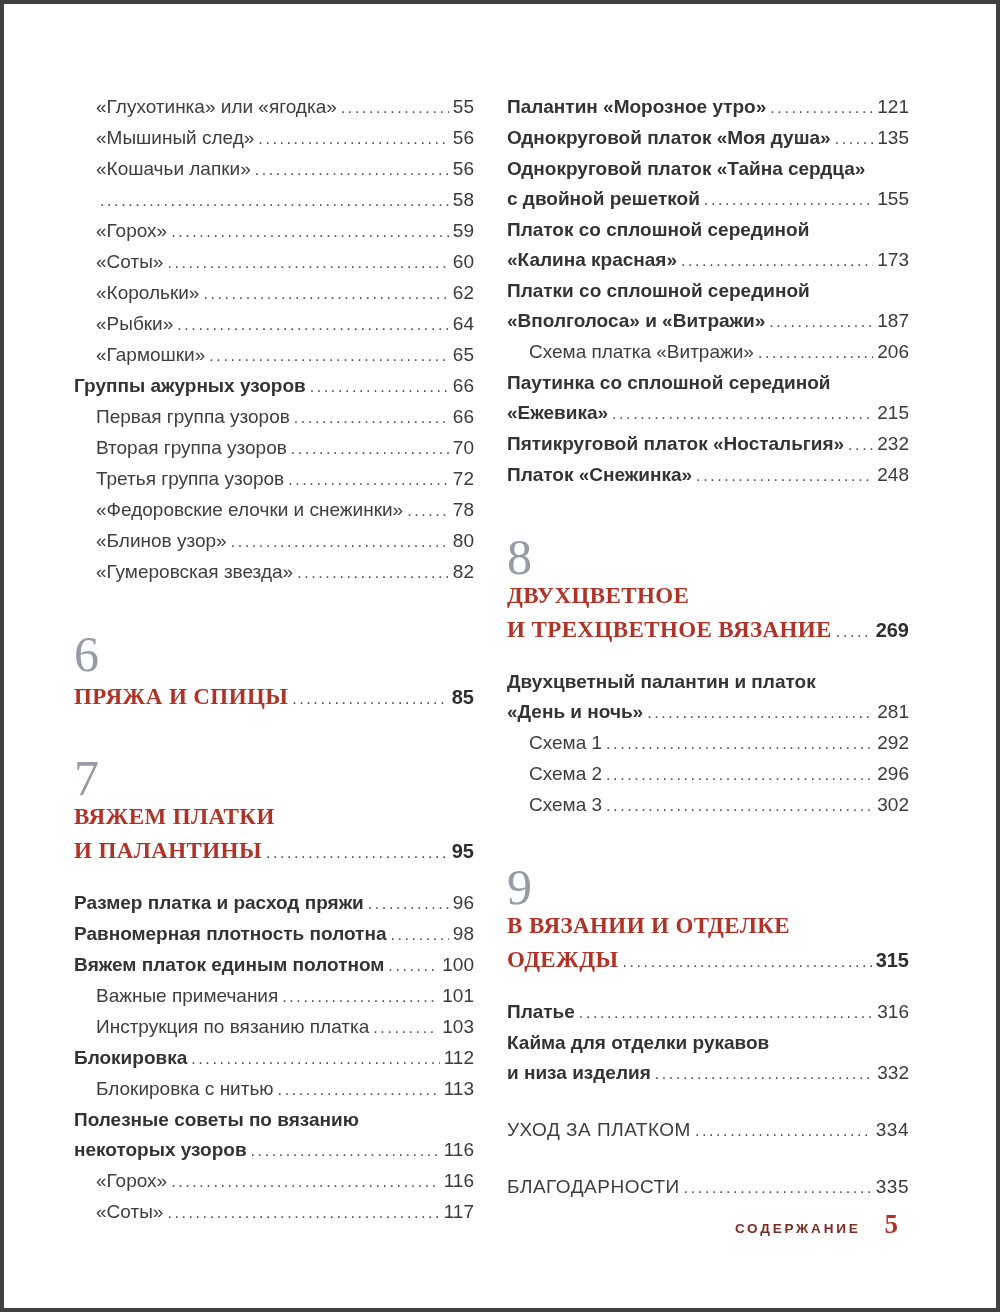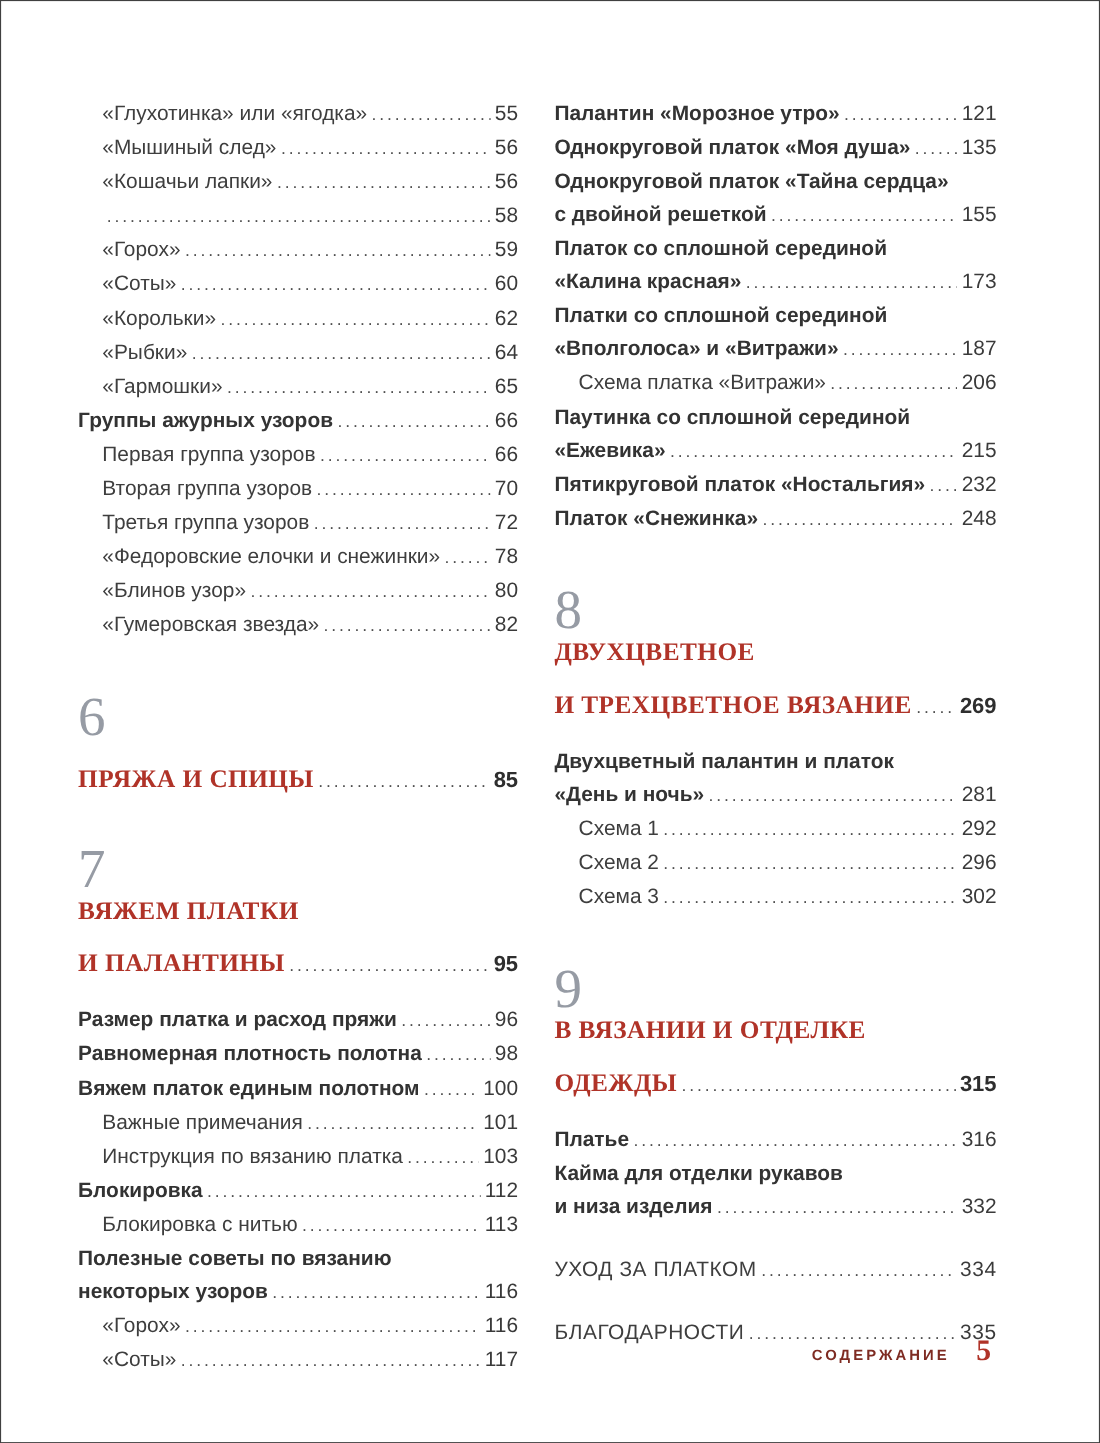--- a/index.html
+++ b/index.html
@@ -1,20 +1,20 @@
 <!DOCTYPE html>
 <html><head>
 <meta charset="utf-8">
 <style>
   html,body{margin:0;padding:0;background:#ffffff;}
   .page{
     position:relative;
     width:1000px;height:1312px;
     background:#ffffff;
-    border:1px solid #404040;
+    border:4px solid #404040;
     box-sizing:border-box;
     font-family:"Liberation Sans",sans-serif;
     color:#3e3e3e;
     overflow:hidden;
   }
   .col{position:absolute;top:88px;}
   .col-left{left:70px;width:400px;}
   .col-right{left:503px;width:402px;}
 
   .entry{font-size:19px;line-height:30px;font-weight:400;color:#3e3e3e;}
@@ -38,21 +38,21 @@
     font-family:"Liberation Serif",serif;
     font-size:50px;line-height:48px;
     color:#969ba4;font-weight:400;
   }
   .chline{
     font-family:"Liberation Serif",serif;
     font-size:23px;line-height:30px;
     font-weight:700;color:#b03328;letter-spacing:0.4px;
     white-space:nowrap;
   }
-  .chrow{margin-top:18px;}
+  .chrow{margin-top:4px;}
   .chpage{
     font-weight:700;color:#2e2e2e;font-size:20px;flex:none;
     font-family:"Liberation Sans",sans-serif;
   }
 
   .footer{
     position:absolute;right:98px;bottom:68px;
     display:flex;align-items:baseline;
   }
   .footer-label{

